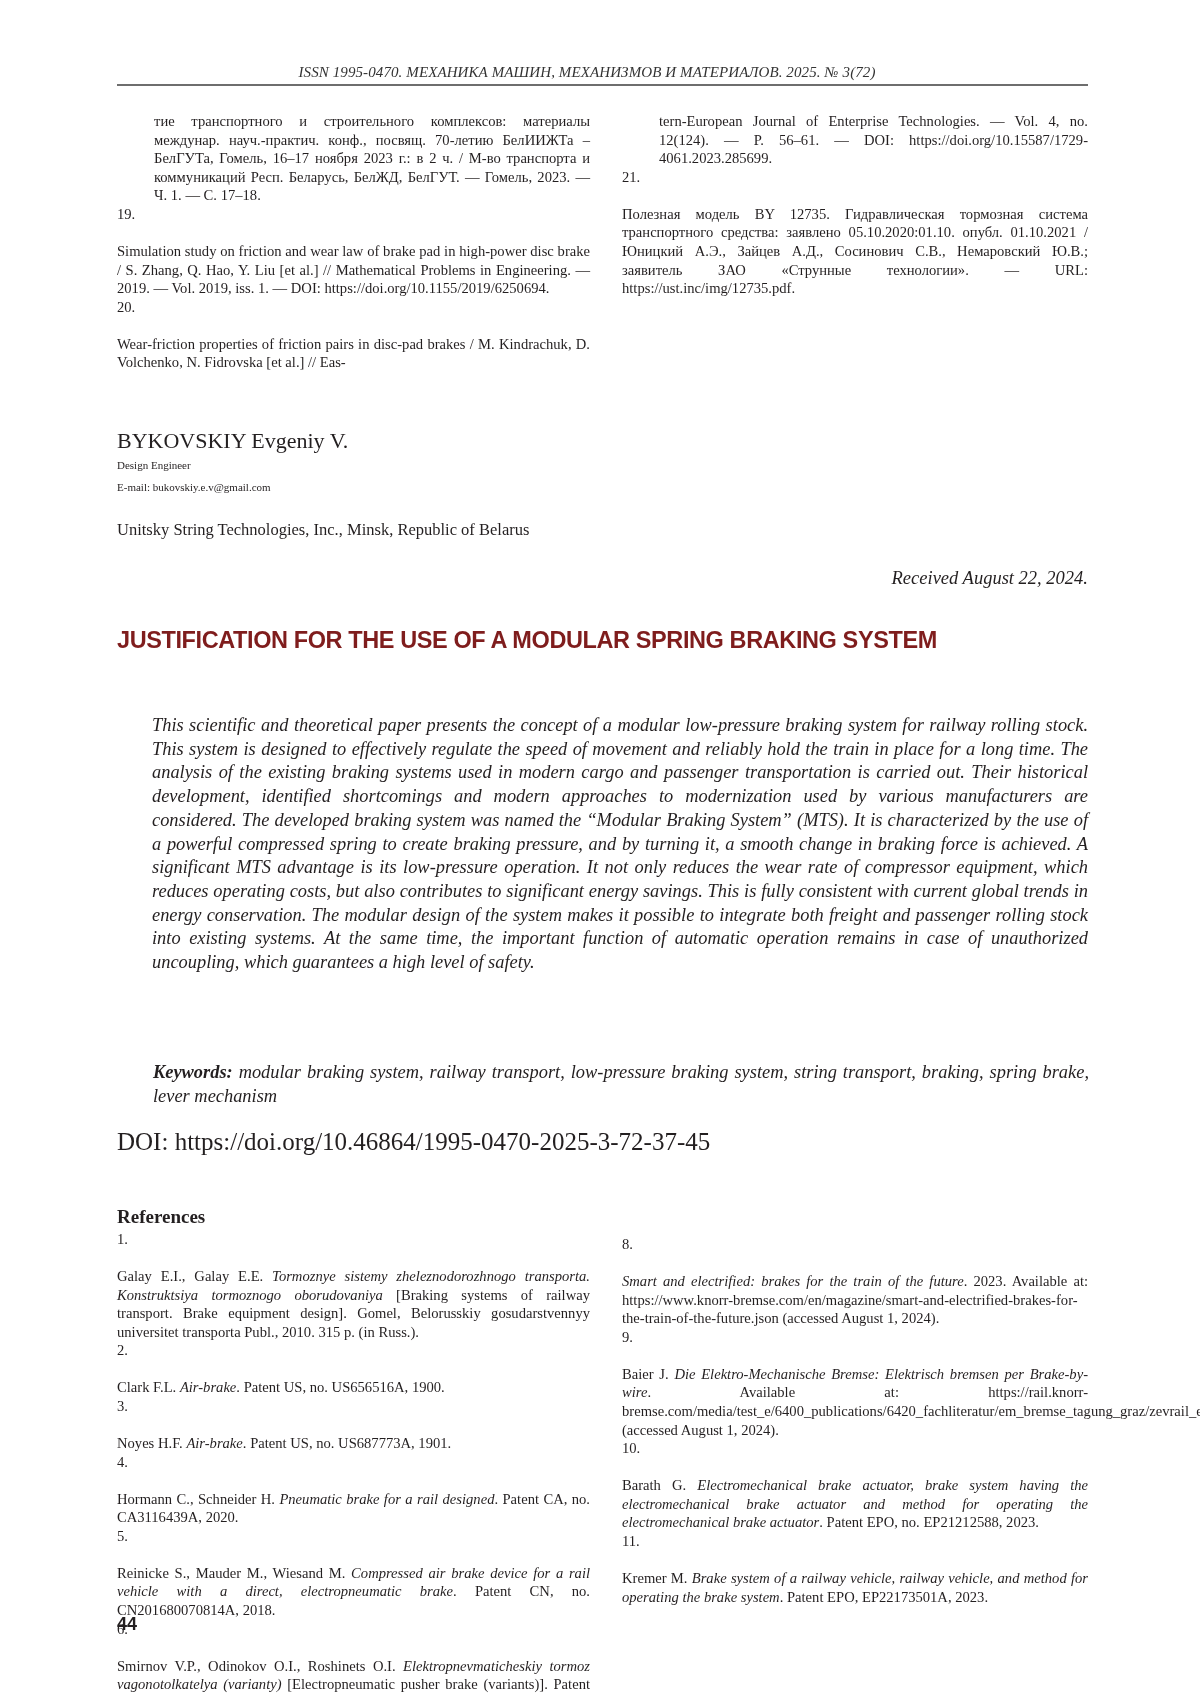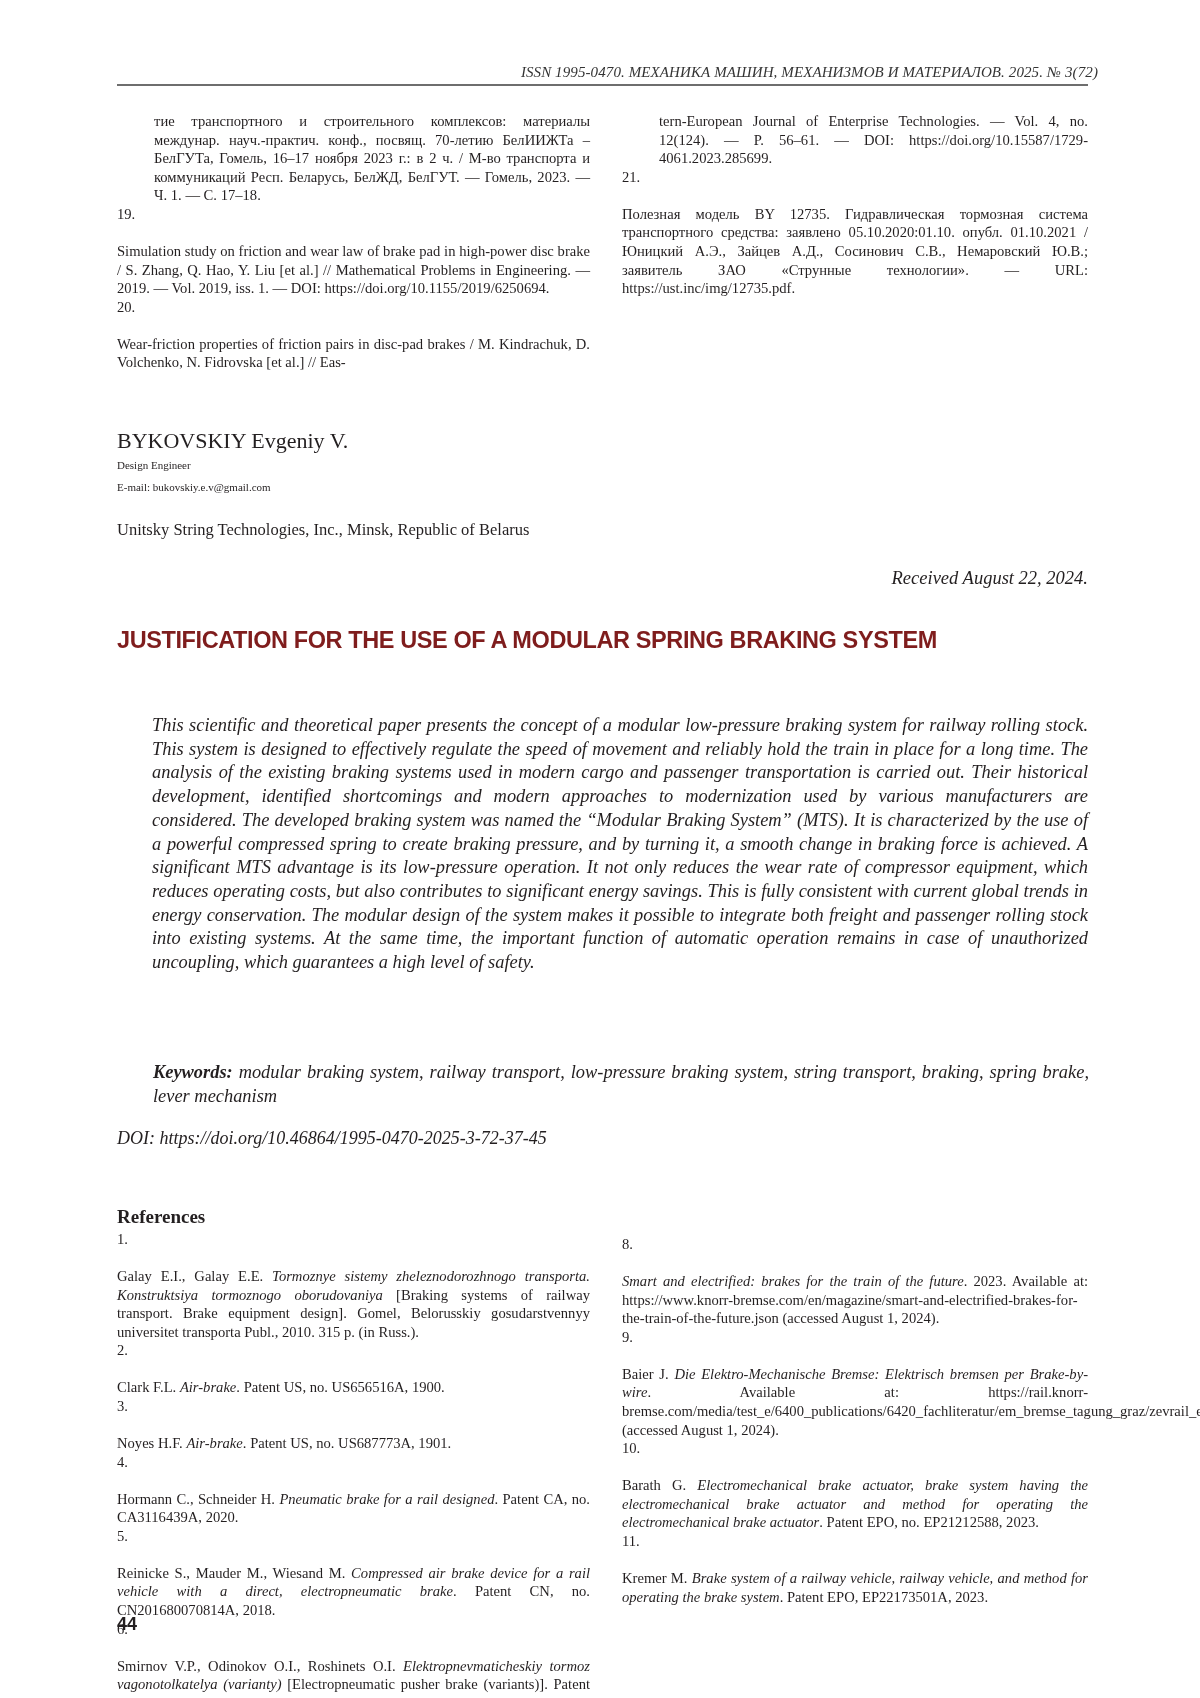--- a/index.html
+++ b/index.html
@@ -1,17 +1,17 @@
 <!DOCTYPE html>
 <html><head>
 <meta charset="utf-8">
 <style>
   html, body { margin: 0; padding: 0; background: #ffffff; }
   body { width: 1200px; height: 1698px; position: relative; overflow: hidden; color: #231f20; font-family: "Liberation Serif", serif; }
-  .header-text { position: absolute; left: 128px; width: 970px; top: 64px; text-align: right; font-style: italic; font-size: 15px; letter-spacing: 0.1px; color: #333; }
+  .header-text { position: absolute; left: 102px; width: 970px; top: 64px; text-align: center; font-style: italic; font-size: 15px; letter-spacing: 0.1px; color: #333; }
   .header-rule { position: absolute; left: 117px; width: 971px; top: 84px; height: 2px; background: #6e6e6e; }
 
   .col { position: absolute; font-size: 14.6px; line-height: 18.6px; text-align: justify; }
   .col-left { left: 117px; width: 473px; top: 112px; }
   .col-right { left: 622px; width: 466px; top: 112px; }
   .ref { display: flex; flex-direction: column; }
   .ref-num { width: 37px; flex: 0 0 37px; }
   .ref-body { flex: 1; text-align: justify; hyphens: auto; }
   .ref-cont { padding-left: 37px; text-align: justify; }
   i { font-style: italic; }
@@ -22,21 +22,21 @@
   .affil { position: absolute; left: 117px; top: 520px; font-size: 16.5px; }
 
   .received { position: absolute; right: 112px; top: 568px; font-style: italic; font-size: 18.5px; }
 
   .title { position: absolute; left: 117px; top: 624px; width: 900px; font-family: "Liberation Sans", sans-serif; font-weight: bold; font-size: 23.5px; line-height: 32px; letter-spacing: -0.4px; color: #7f1d1d; }
 
   .abstract { position: absolute; left: 152px; width: 936px; top: 714px; font-style: italic; font-size: 18.4px; line-height: 23.7px; text-align: justify; }
   .keywords { position: absolute; left: 152px; width: 936px; top: 1060px; font-style: italic; font-size: 18.4px; line-height: 23.7px; text-align: justify; }
   .keywords b { font-weight: bold; }
 
-  .doi { position: absolute; left: 117px; top: 1128px; font-size: 18px; font-style: italic; }
+  .doi { position: absolute; left: 117px; top: 1128px; font-size: 25px; }
 
   .refs-heading { position: absolute; left: 117px; top: 1206px; font-weight: bold; font-size: 19px; }
   .refs-left { position: absolute; left: 117px; width: 473px; top: 1230px; font-size: 14.6px; line-height: 18.6px; }
   .refs-right { position: absolute; left: 622px; width: 466px; top: 1235px; font-size: 14.6px; line-height: 18.6px; }
 
   .page-number { position: absolute; left: 117px; top: 1614px; font-family: "Liberation Sans", sans-serif; font-weight: bold; font-size: 18px; }
 </style>
 </head>
 <body>
 

